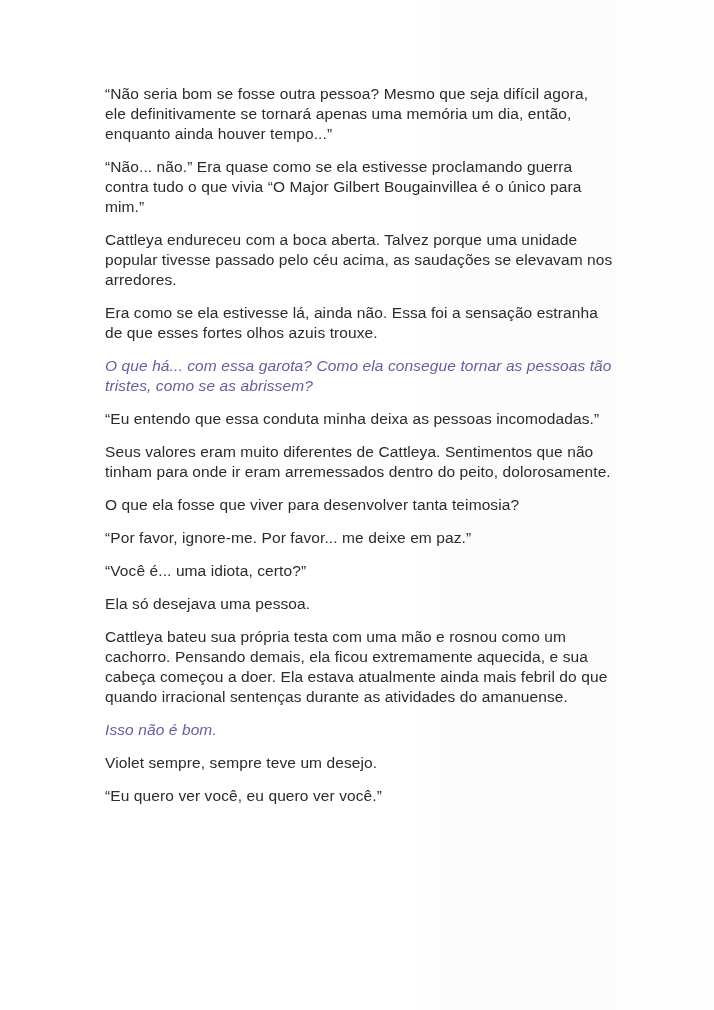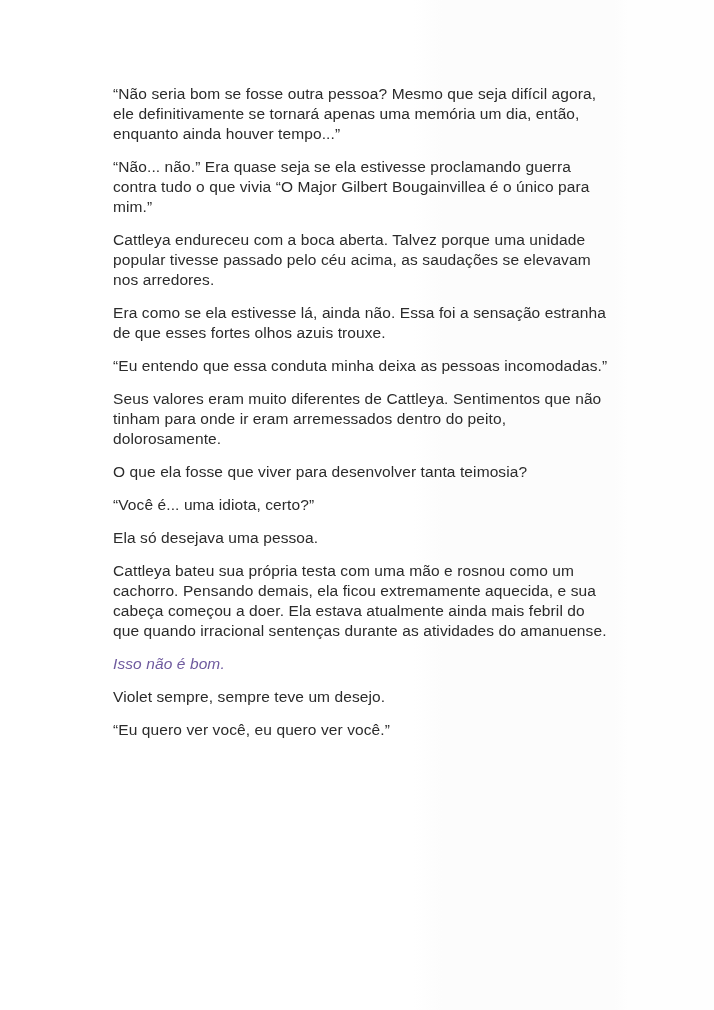--- a/index.html
+++ b/index.html
@@ -15,43 +15,45 @@
     overflow: hidden;
     font-family: "Liberation Sans", "DejaVu Sans", sans-serif;
   }
   .text-block {
     position: absolute;
     top: 84px;
     left: 101px;
     width: 512px;
   }
   .para {
-    margin: 0 0 13px 12px;
+    margin: 0 0 13px 4px;
     font-size: 15.5px;
     line-height: 20px;
     color: var(--text-color, #2b2b2b);
     letter-spacing: 0.1px;
   }
   .para.accent {
     font-style: italic;
     color: var(--accent-color, #6e5a9e);
   }
 </style>
 </head>
 <body>
 
 <div class="page">
   <div class="text-block">
     <p class="para">“Não seria bom se fosse outra pessoa? Mesmo que seja difícil agora, ele definitivamente se tornará apenas uma memória um dia, então, enquanto ainda houver tempo...”</p>
-    <p class="para">“Não... não.” Era quase seja se ela estivesse proclamando guerra contra tudo o que vivia “O Major Gilbert Bougainvillea é o único para mim.”</p>
+    <p class="para">“Não... não.” Era quase como se ela estivesse proclamando guerra contra tudo o que vivia “O Major Gilbert Bougainvillea é o único para mim.”</p>
     <p class="para">Cattleya endureceu com a boca aberta. Talvez porque uma unidade popular tivesse passado pelo céu acima, as saudações se elevavam nos arredores.</p>
     <p class="para">Era como se ela estivesse lá, ainda não. Essa foi a sensação estranha de que esses fortes olhos azuis trouxe.</p>
+    <p class="para accent">O que há... com essa garota? Como ela consegue tornar as pessoas tão tristes, como se as abrissem?</p>
     <p class="para">“Eu entendo que essa conduta minha deixa as pessoas incomodadas.”</p>
     <p class="para">Seus valores eram muito diferentes de Cattleya. Sentimentos que não tinham para onde ir eram arremessados dentro do peito, dolorosamente.</p>
     <p class="para">O que ela fosse que viver para desenvolver tanta teimosia?</p>
+    <p class="para">“Por favor, ignore-me. Por favor... me deixe em paz.”</p>
     <p class="para">“Você é... uma idiota, certo?”</p>
     <p class="para">Ela só desejava uma pessoa.</p>
     <p class="para">Cattleya bateu sua própria testa com uma mão e rosnou como um cachorro. Pensando demais, ela ficou extremamente aquecida, e sua cabeça começou a doer. Ela estava atualmente ainda mais febril do que quando irracional sentenças durante as atividades do amanuense.</p>
     <p class="para accent">Isso não é bom.</p>
     <p class="para">Violet sempre, sempre teve um desejo.</p>
     <p class="para">“Eu quero ver você, eu quero ver você.”</p>
   </div>
 </div>
 
 </body></html>

